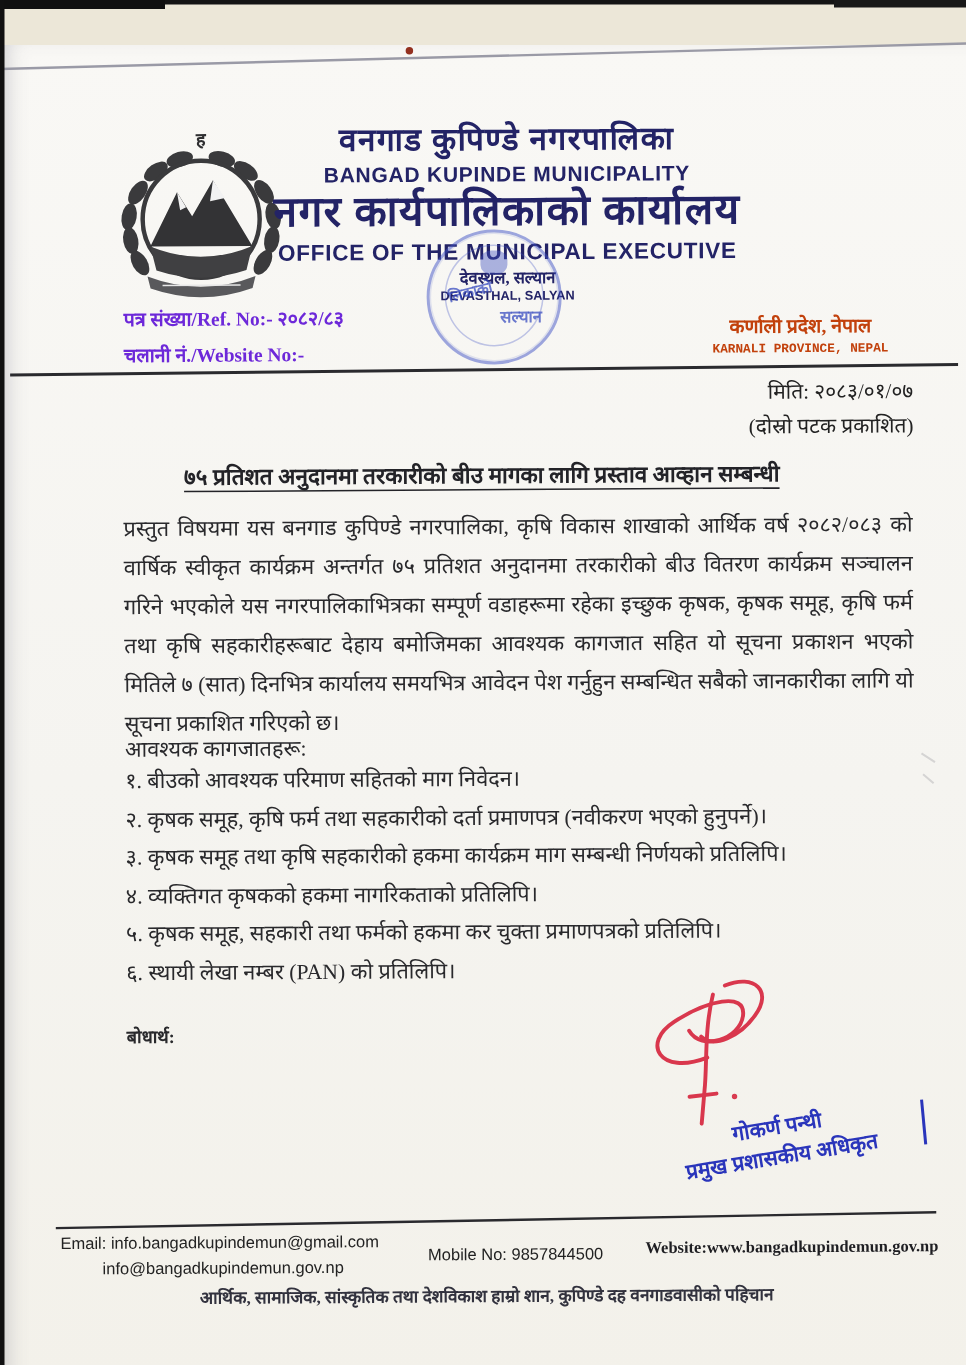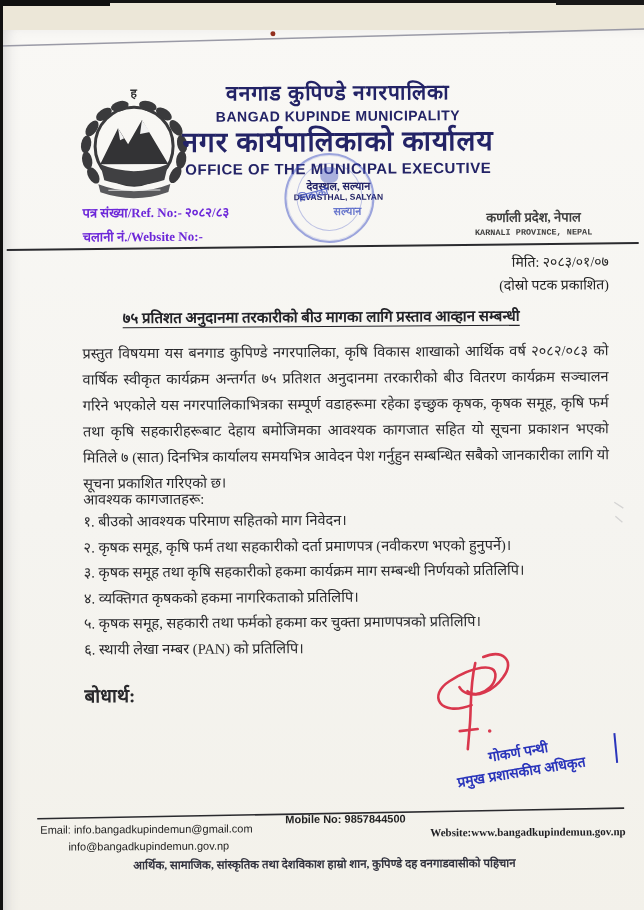--- a/index.html
+++ b/index.html
@@ -30,30 +30,30 @@
   .abs{position:absolute;}
   .navy{color:#232366;}
   .hdr-center{left:150px;top:82px;width:380px;text-align:center;line-height:1.05;}
   .hdr-np1{font-size:21px;font-weight:bold;letter-spacing:1px;}
   .hdr-en1{font-size:14px;font-weight:bold;margin-top:5px;letter-spacing:.5px;font-family:"Liberation Sans",sans-serif;}
   .hdr-np2{font-size:28px;font-weight:bold;margin-top:3px;letter-spacing:1px;}
   .hdr-en2{font-size:15px;font-weight:bold;margin-top:5px;letter-spacing:.5px;font-family:"Liberation Sans",sans-serif;}
   .hdr-place-np{font-size:11px;font-weight:bold;margin-top:4px;}
   .hdr-place-en{font-size:8.5px;font-weight:bold;margin-top:1px;font-family:"Liberation Sans",sans-serif;}
   .ref-block{left:84px;top:200px;font-size:13px;font-weight:bold;line-height:24px;color:#6d28d9;}
-  .province{left:455px;top:209px;width:160px;text-align:center;color:#404040;}
+  .province{left:455px;top:209px;width:160px;text-align:center;color:#c2410c;}
   .province .np{font-size:13px;font-weight:bold;}
   .province .en{font-size:8.5px;font-weight:bold;font-family:Liberation Mono, monospace;margin-top:2px;}
   .date-block{left:430px;top:252px;width:180px;text-align:right;font-size:14px;line-height:23px;color:#222;}
   .subject{left:60px;top:306px;width:524px;text-align:center;font-size:15px;font-weight:bold;
     text-decoration:underline;text-underline-offset:4px;color:#232328;}
   .para{left:83px;top:339px;width:526px;font-size:14.5px;line-height:26px;text-align:justify;color:#29292c;}
   .doc-head{left:83px;top:487px;font-size:14.5px;color:#29292c;text-align:right;}
   .doc-list{left:83px;top:508px;width:530px;font-size:14.5px;line-height:25.5px;color:#29292c;}
-  .cc-head{left:83px;top:681px;font-size:19px;font-weight:bold;color:#29292c;}
+  .cc-head{left:83px;top:681px;font-size:12px;font-weight:bold;color:#29292c;}
   .cc-line{left:83px;top:704px;font-size:14.5px;color:#29292c;}
   
   .stamp-circle{
     left:286px;top:153px;width:86px;height:86px;border-radius:50%;
     border:2px solid rgba(62,80,196,.55);
     box-shadow:inset 0 0 0 1px rgba(62,80,196,.15);
     opacity:.9;
   }
   .stamp-inner{position:absolute;left:10px;top:8px;width:64px;height:66px;border-radius:50%;
     border:1px solid rgba(62,80,196,.35);}
@@ -66,21 +66,21 @@
   .sig-svg{left:418px;top:648px;}
   .officer-stamp{
     left:428px;top:744px;width:180px;text-align:center;
     transform:rotate(-9deg);
     color:#2a35bb;font-weight:bold;font-size:14px;line-height:20px;
   }
   .officer-bar{position:absolute;right:-8px;top:6px;width:2px;height:30px;background:#2a35bb;transform:rotate(4deg);}
   
   .ft-email{left:38px;top:820px;font-size:11px;color:#222;font-family:"Liberation Sans",sans-serif;line-height:17px;}
   .ft-email .l2{margin-left:28px;}
-  .ft-mobile{left:283px;top:813px;font-size:11px;color:#222;font-family:"Liberation Sans",sans-serif;font-weight:bold;}
+  .ft-mobile{left:283px;top:831px;font-size:11px;color:#222;font-family:"Liberation Sans",sans-serif;font-weight:normal;}
   .ft-web{left:428px;top:827px;font-size:11px;color:#1e1e22;font-weight:bold;}
   .ft-slogan{left:40px;top:856px;width:564px;text-align:center;font-size:11.5px;font-weight:bold;color:#32323e;}
   .ink-dot{left:273px;top:31px;width:5px;height:5px;border-radius:50%;background:#93301f;}
   .pencil-mark{left:612px;top:500px;width:14px;height:30px;opacity:.35;}
 </style>
 </head>
 <body>
 
 <div id="scan">
 

